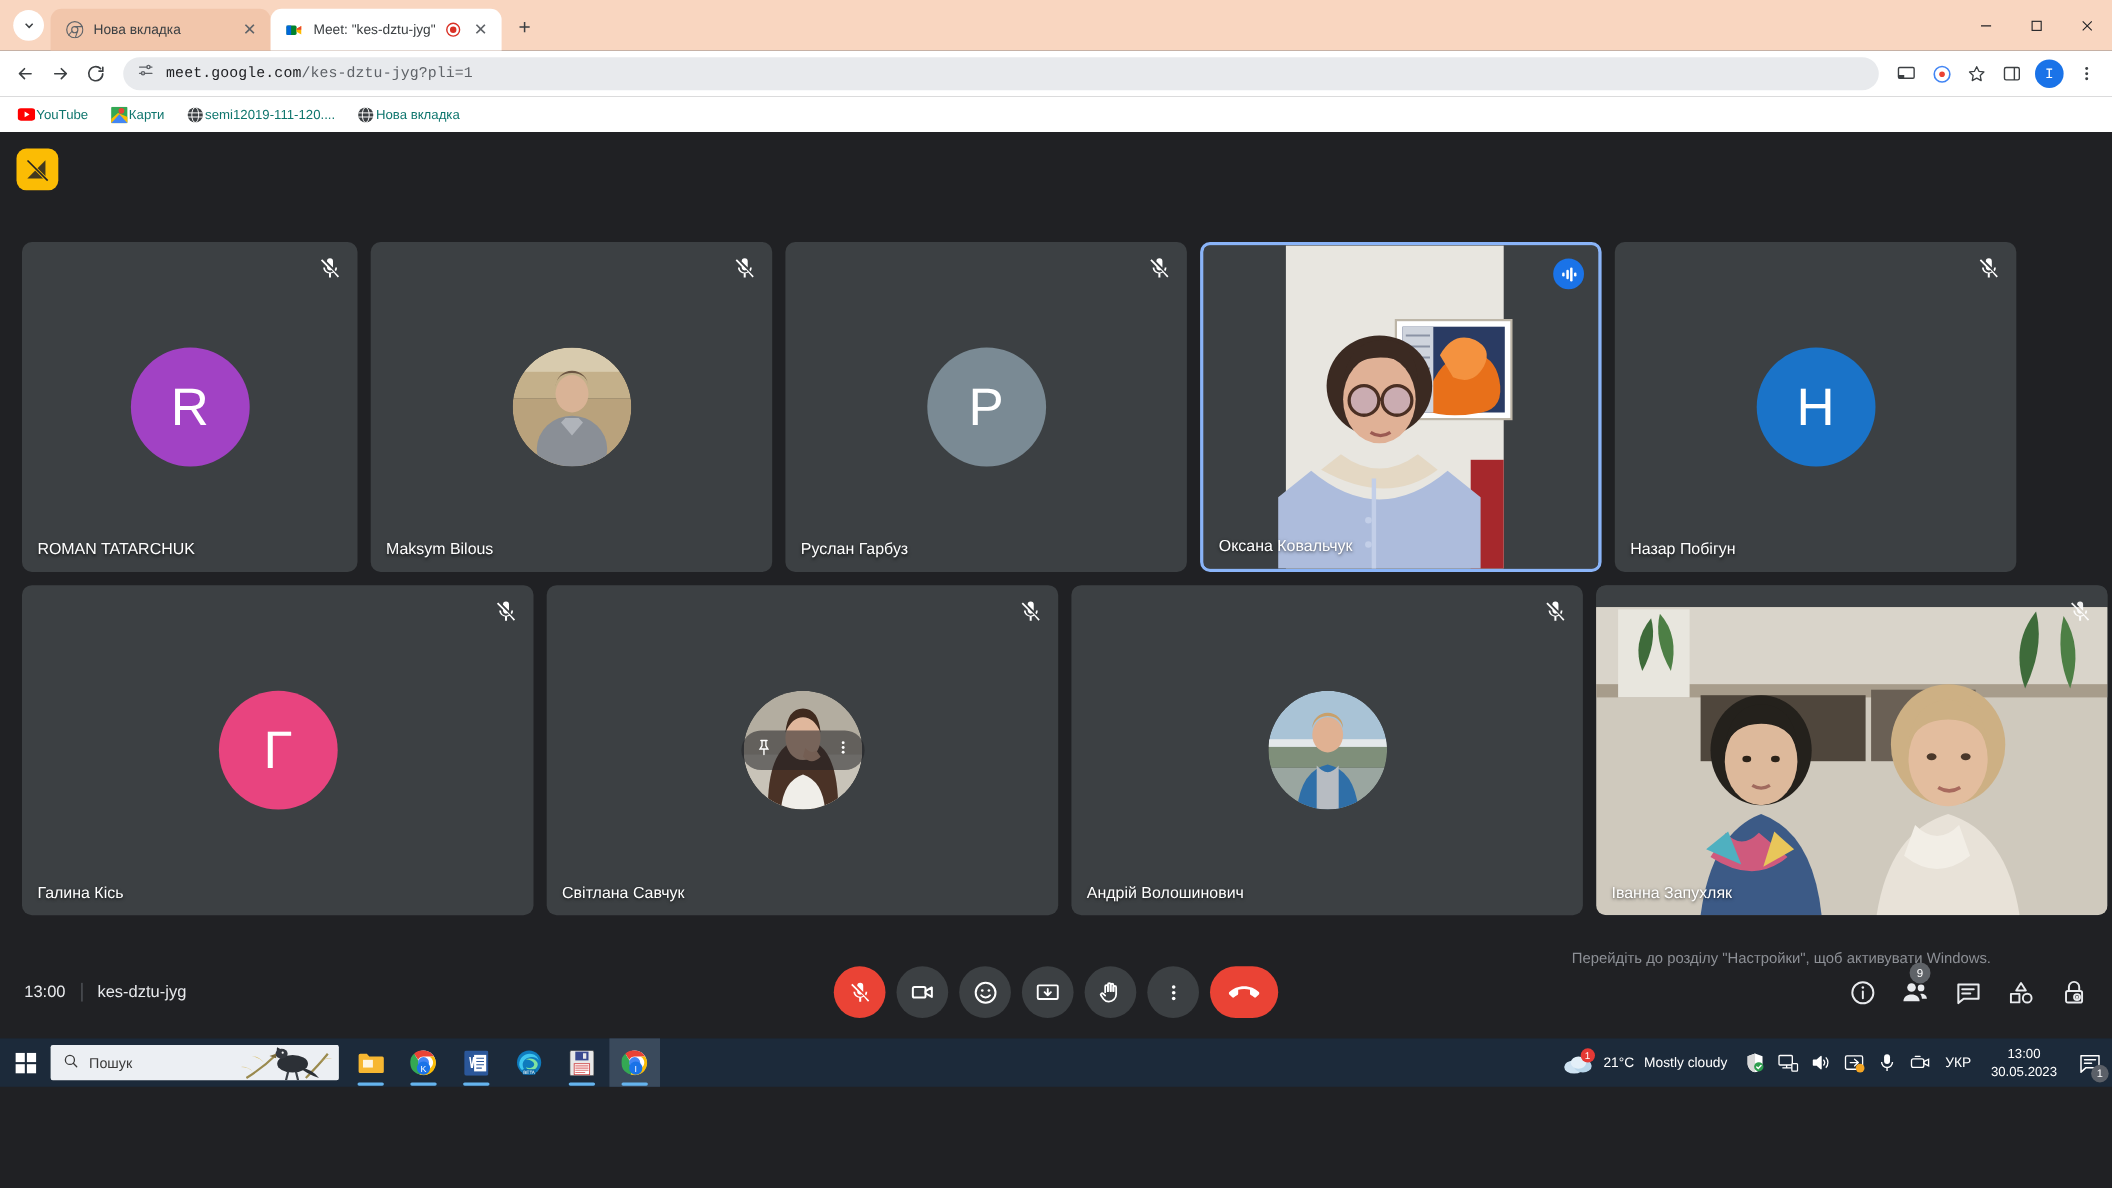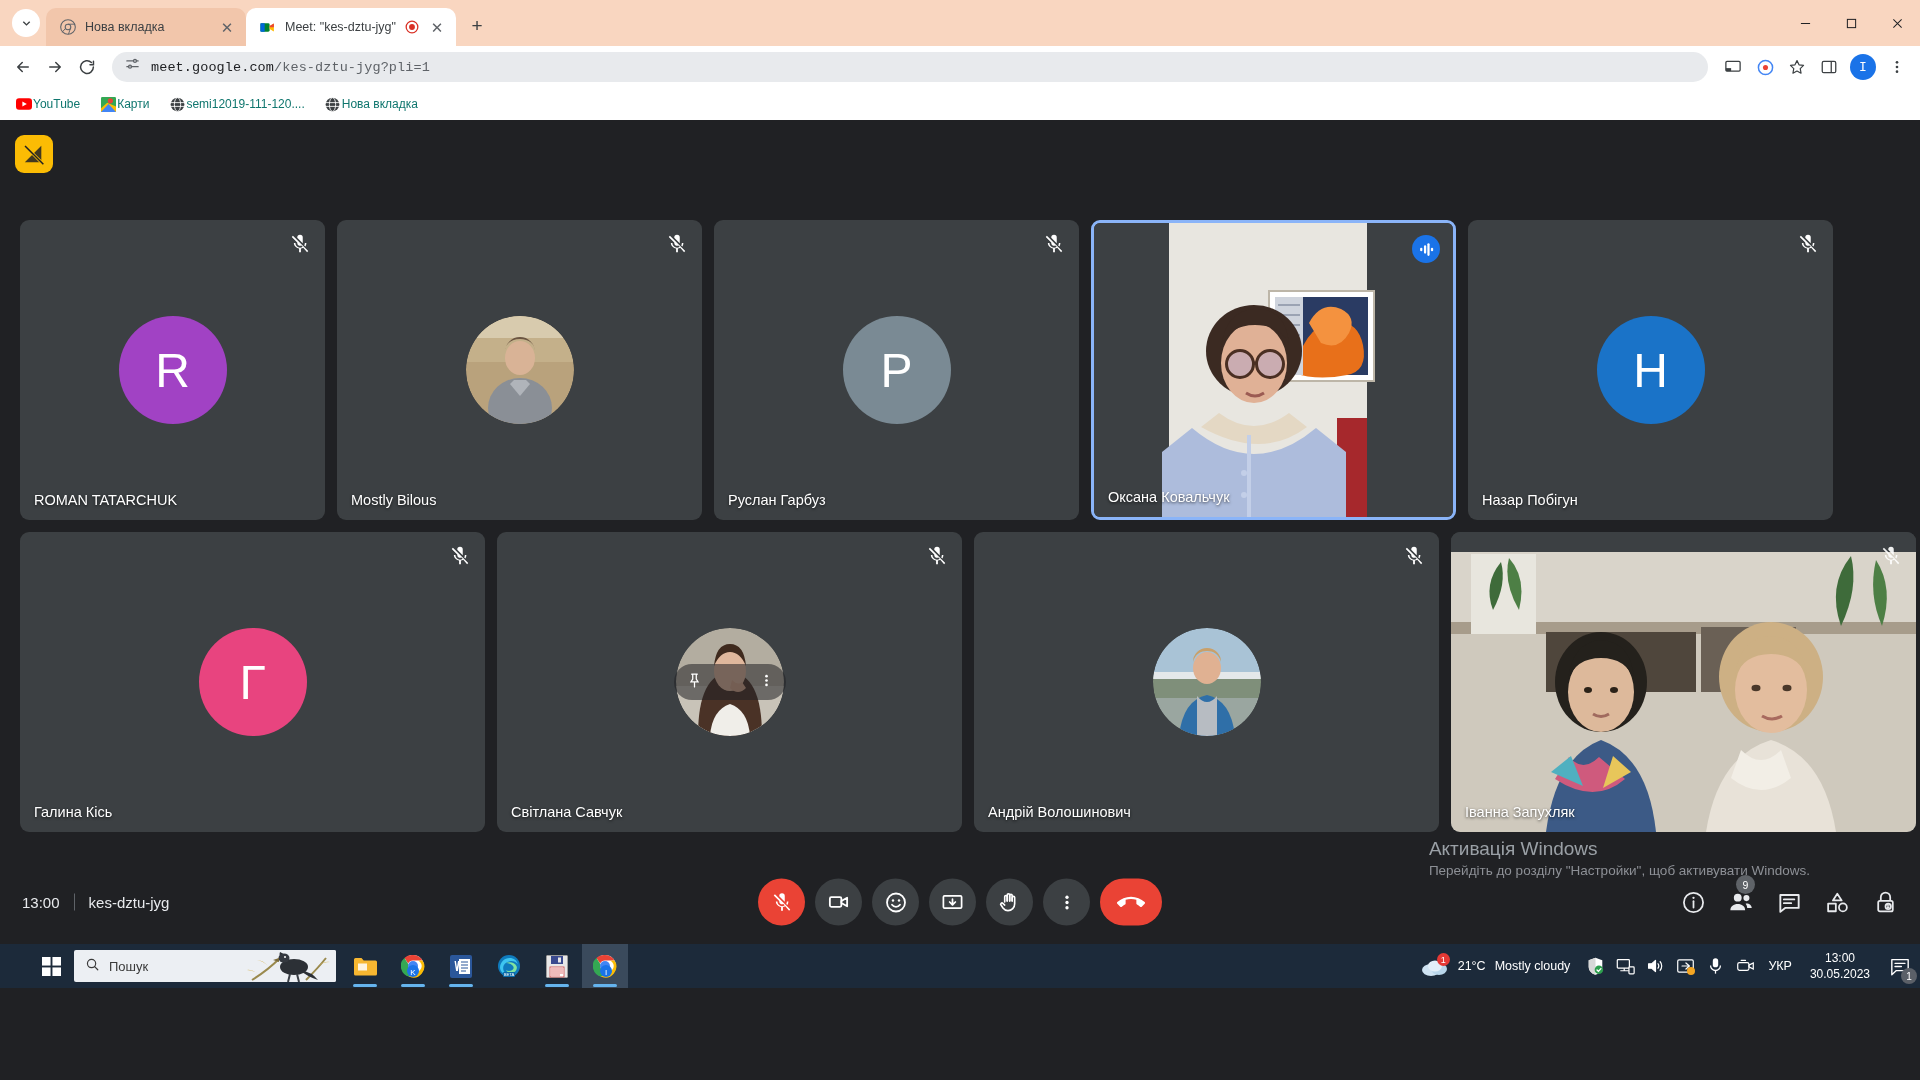--- a/index.html
+++ b/index.html
@@ -206,21 +206,20 @@
   .wm-title { font-size: 19px; margin-bottom: 3px; color: #9aa0a6; }
   .wm-sub { font-size: 13.5px; color: #8d9096; }
 
   
   .taskbar {
     height: 44px; background: #1b2838ee;
     display: flex; align-items: center;
     flex: 0 0 44px;
     background: #1c2a3a;
     position: relative;
-    padding-left: 28px;
   }
   .start-btn { width: 46px; height: 44px; display: flex; align-items: center; justify-content: center; }
   .tb-search {
     width: 262px; height: 32px; background: #eceff3; border-radius: 2px;
     display: flex; align-items: center; gap: 9px; padding-left: 11px;
     color: #3a3a3a; font-size: 13px; position: relative; overflow: hidden;
   }
   .tb-apps { display: flex; align-items: center; gap: 2px; margin-left: 6px; }
   .tb-app {
     width: 46px; height: 44px; display: flex; align-items: center; justify-content: center;
@@ -455,21 +454,21 @@
                 <ellipse cx="54" cy="92" rx="32" ry="30" fill="#8a8f96"></ellipse>
                 <path d="M44 68 L54 80 L64 68 L60 64 L48 64Z" fill="#b0b4ba"></path>
               </g>
             </svg>
           </div>
           <div class="mic-off">
             <svg width="22" height="22" viewBox="0 0 24 24" fill="#ffffff">
                 <path d="M19 11h-1.7a5.3 5.3 0 0 1-.66 2.5l1.25 1.25A7 7 0 0 0 19 11zM14.98 11.17c0-.06.02-.11.02-.17V5a3 3 0 0 0-6 0v.18l5.98 5.99zM4.27 3L3 4.27l6 6V11a3 3 0 0 0 4.53 2.58l1.4 1.4A4.94 4.94 0 0 1 12 16a5 5 0 0 1-5-5H5.3c0 3 2.54 5.53 5.7 5.92V21h2v-4.08a6.9 6.9 0 0 0 2.56-.88L19.73 21 21 19.73 4.27 3z"></path>
               </svg>
           </div>
-          <div class="tile-name">Mostly Bilous</div>
+          <div class="tile-name">Maksym Bilous</div>
         </div>
 
         <div class="tile" style="width:365px">
           <div class="avatar-circle" style="background:#7A8A94">P</div>
           <div class="mic-off">
             <svg width="22" height="22" viewBox="0 0 24 24" fill="#ffffff">
                 <path d="M19 11h-1.7a5.3 5.3 0 0 1-.66 2.5l1.25 1.25A7 7 0 0 0 19 11zM14.98 11.17c0-.06.02-.11.02-.17V5a3 3 0 0 0-6 0v.18l5.98 5.99zM4.27 3L3 4.27l6 6V11a3 3 0 0 0 4.53 2.58l1.4 1.4A4.94 4.94 0 0 1 12 16a5 5 0 0 1-5-5H5.3c0 3 2.54 5.53 5.7 5.92V21h2v-4.08a6.9 6.9 0 0 0 2.56-.88L19.73 21 21 19.73 4.27 3z"></path>
               </svg>
           </div>
           <div class="tile-name">Руслан Гарбуз</div>
@@ -657,21 +656,20 @@
             <svg width="22" height="22" viewBox="0 0 24 24" fill="#ffffff" opacity=".92">
                 <path d="M19 11h-1.7a5.3 5.3 0 0 1-.66 2.5l1.25 1.25A7 7 0 0 0 19 11zM14.98 11.17c0-.06.02-.11.02-.17V5a3 3 0 0 0-6 0v.18l5.98 5.99zM4.27 3L3 4.27l6 6V11a3 3 0 0 0 4.53 2.58l1.4 1.4A4.94 4.94 0 0 1 12 16a5 5 0 0 1-5-5H5.3c0 3 2.54 5.53 5.7 5.92V21h2v-4.08a6.9 6.9 0 0 0 2.56-.88L19.73 21 21 19.73 4.27 3z"></path>
               </svg>
           </div>
           <div class="tile-name">Іванна Запухляк</div>
         </div>
       </div>
     </div>
 
     <div class="watermark">
-      <div class="wm-title">Активація Windows</div>
       <div class="wm-sub">Перейдіть до розділу "Настройки", щоб активувати Windows.</div>
     </div>
 
     <div class="bottombar">
 
       <div class="meeting-info">
         <span>13:00</span>
         <span class="mi-sep"></span>
         <span>kes-dztu-jyg</span>
       </div>

